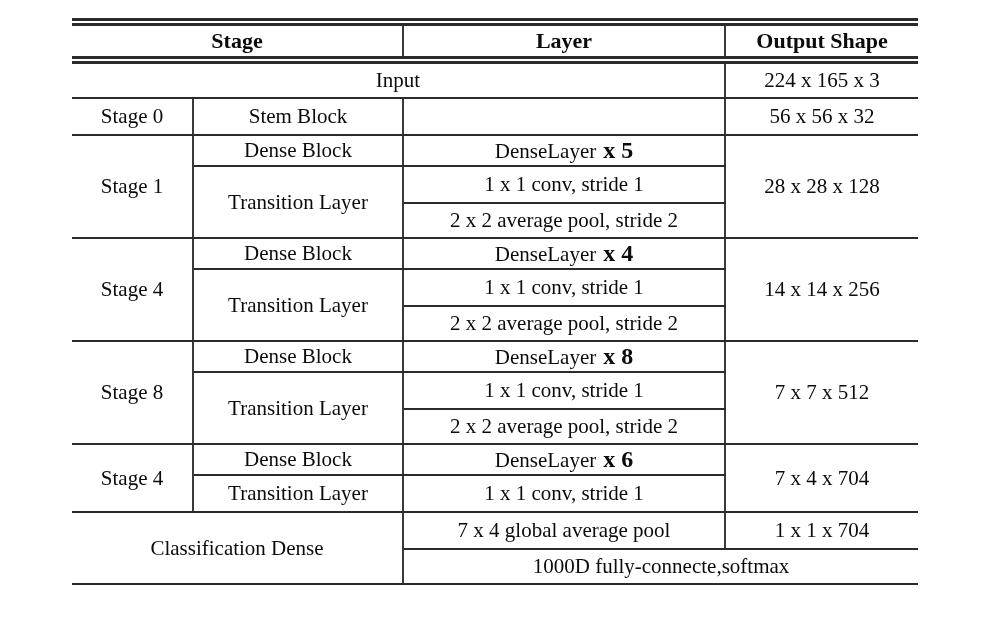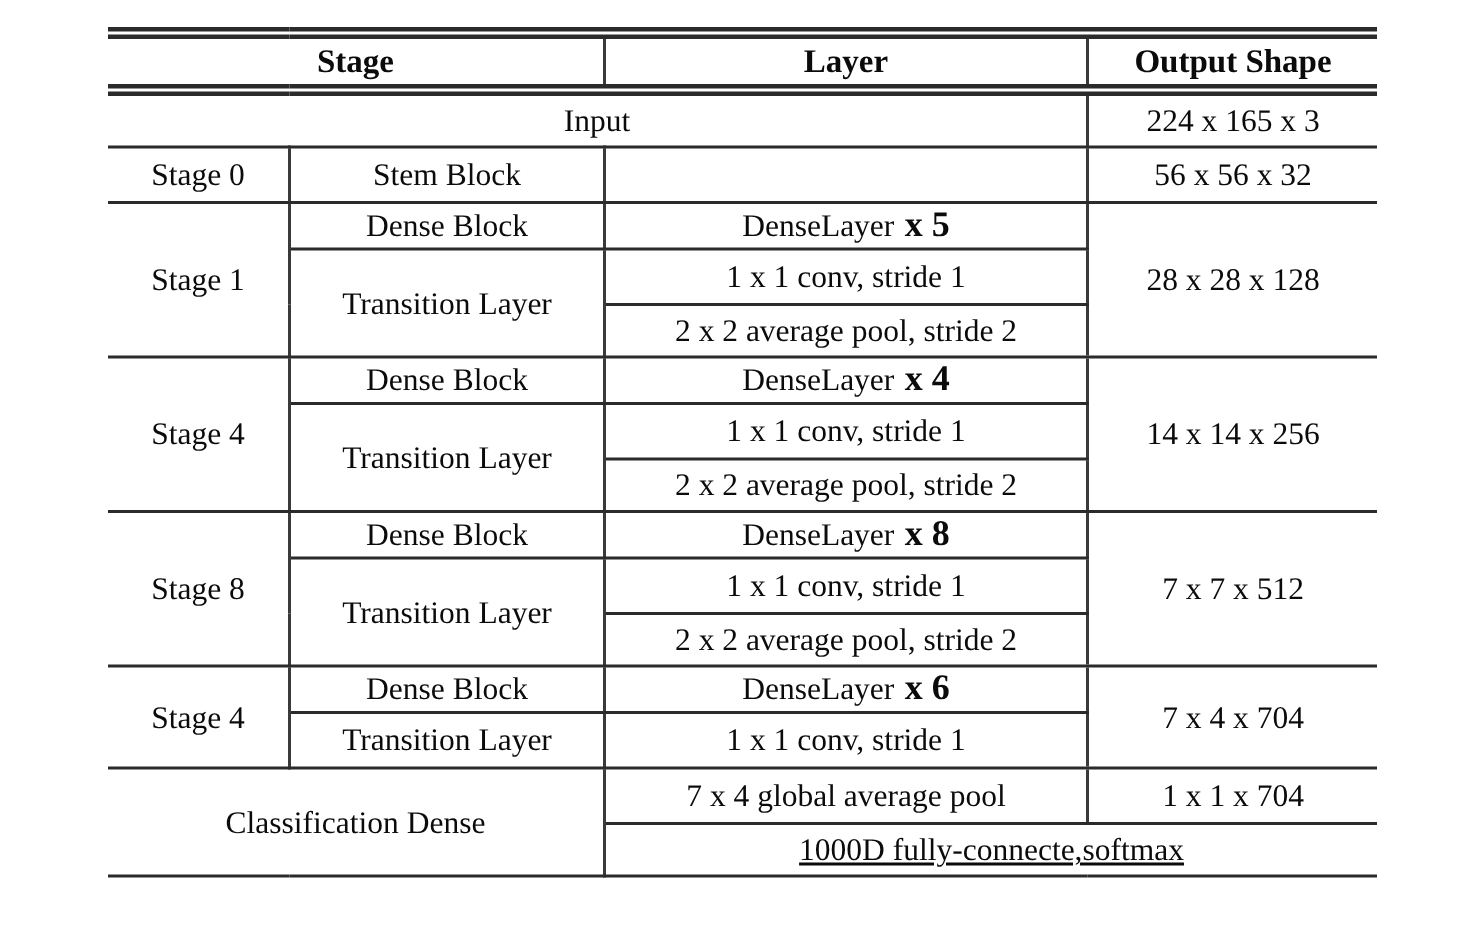--- a/index.html
+++ b/index.html
@@ -39,21 +39,21 @@
   .bold { font-weight: bold; }
   .mult { font-weight: bold; font-size: 24px; margin-left: 7px; }
 
   tr.r-header  { height: 38px; }
   tr.r-input   { height: 38px; }
   tr.r-stage0  { height: 37px; }
   tr.r-dense   { height: 31px; }
   tr.r-conv    { height: 37px; font-family: Liberation Serif, serif; }
   tr.r-pool    { height: 35px; }
   tr.r-cls-a   { height: 37px; }
-  tr.r-cls-b   { height: 35px; text-decoration: underline; }
+  tr.r-cls-b   { height: 35px; }
 </style>
 </head>
 <body>
 
 <div class="page">
   <table class="arch">
     <colgroup>
       <col style="width:121px">
       <col style="width:210px">
       <col style="width:322px">

